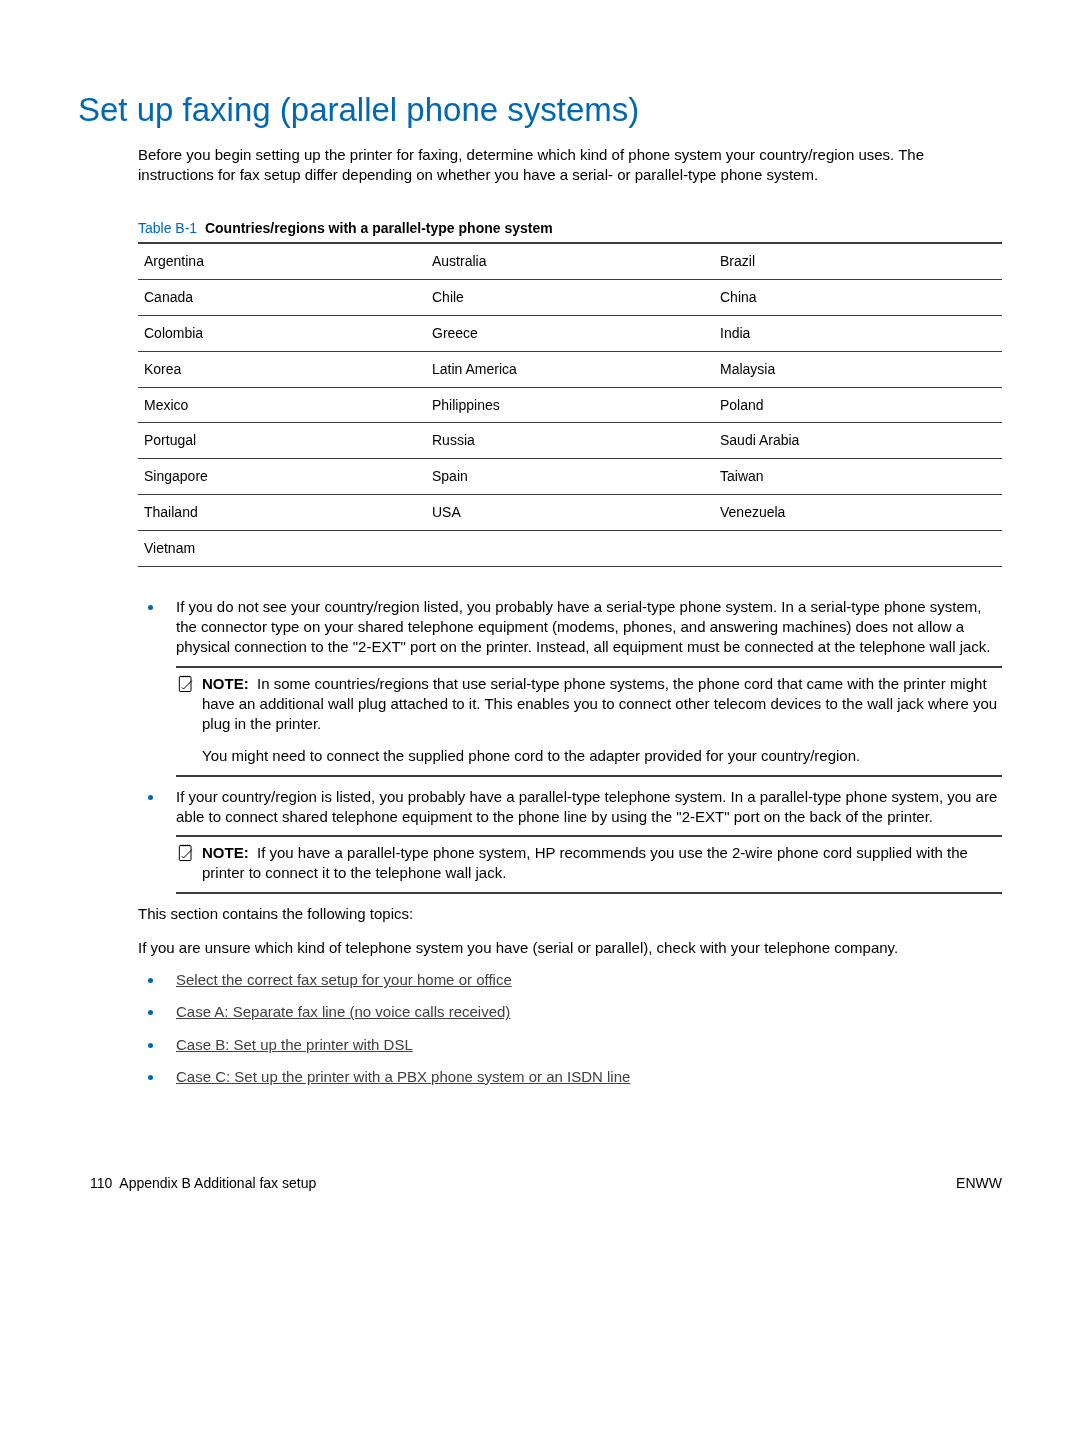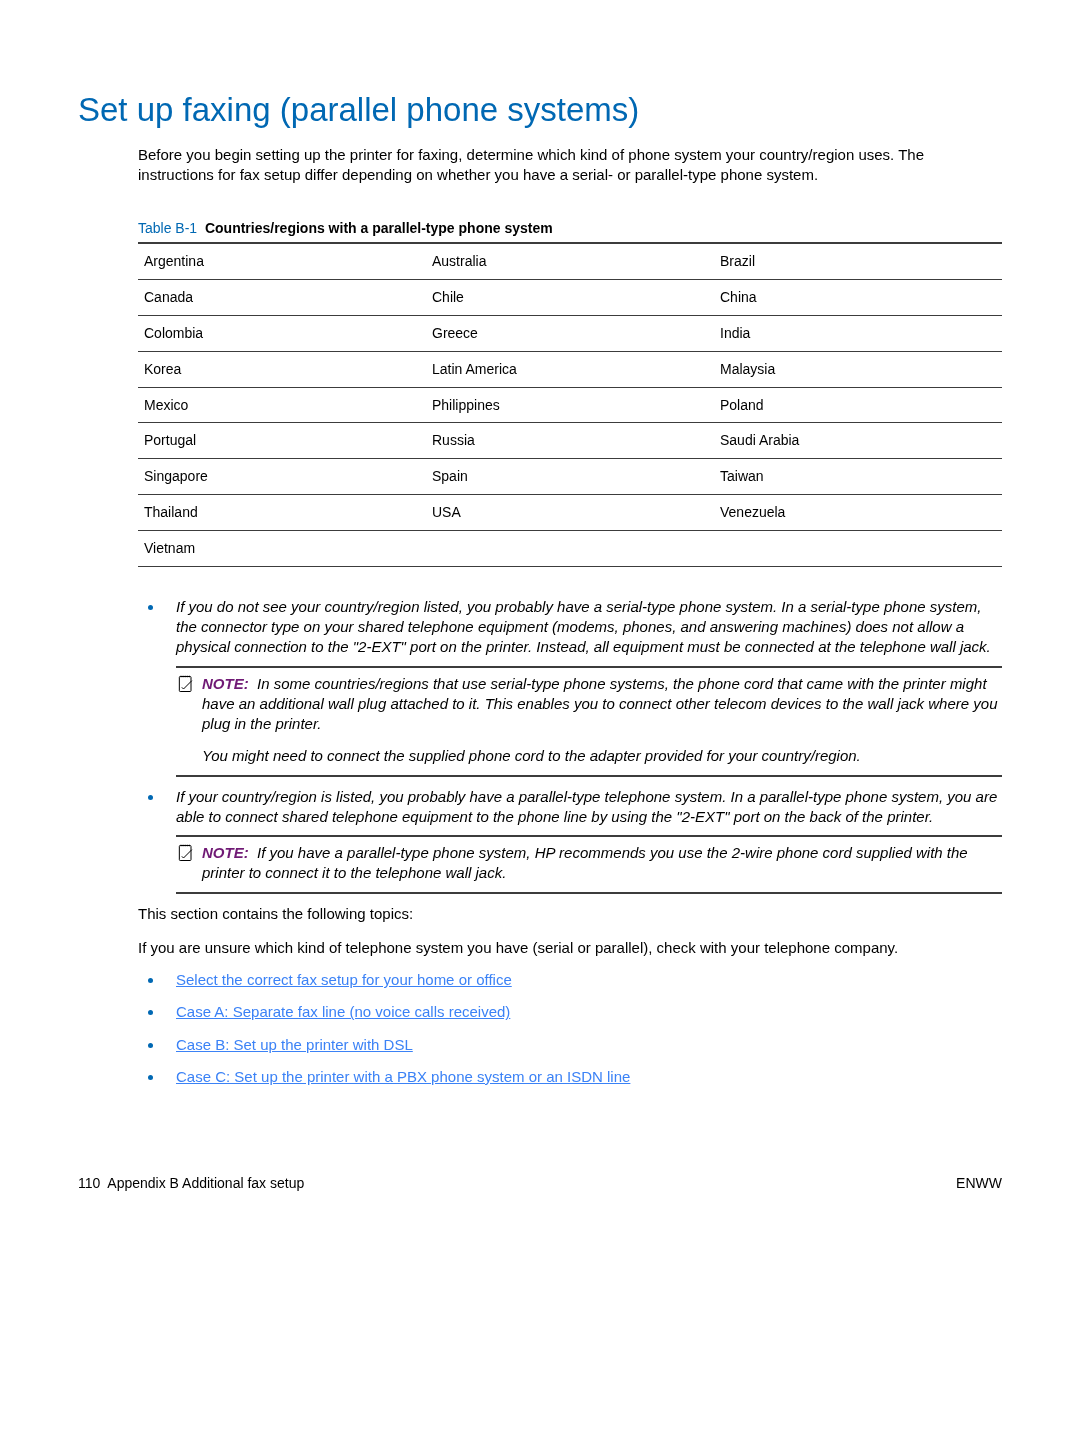--- a/index.html
+++ b/index.html
@@ -58,45 +58,44 @@
     list-style: disc;
     padding-left: 26px;
     margin: 30px 0 0 0;
   }
   ul.bullets li::marker {
     color: #0068b3;
   }
   ul.bullets > li {
     margin-bottom: 10px;
     padding-left: 12px;
-    font-style: italic;
   }
   .note-box {
     border-top: 2px solid #3c3c3c;
     border-bottom: 2px solid #3c3c3c;
     margin: 8px 0 10px 0;
     padding: 6px 0 8px 0;
     position: relative;
   }
   .note-icon {
     position: absolute;
     left: 0;
     top: 6px;
     width: 20px;
     height: 20px;
   }
   .note-body {
     margin-left: 26px;
   }
   .note-label {
-    color: #701a75;
+    color: #000000;
     font-weight: bold;
   }
   a.topic-link {
-    color: #3b82f6;
+    color: #404040;
     text-decoration: underline;
   }
   .topic-bullets {
     list-style: disc;
     padding-left: 26px;
     margin: 4px 0 0 0;
   }
   .topic-bullets li::marker {
     color: #0068b3;
   }
@@ -106,21 +105,21 @@
   }
   .footer {
     position: absolute;
     left: 78px;
     right: 78px;
     bottom: 50px;
     font-size: 14px;
   }
   .footer .left {
     position: absolute;
-    left: 0;
+    left: 12px;
     top: 0;
   }
   .footer .right {
     position: absolute;
     right: 0;
     top: 0;
   }
   p.body {
     margin: 0 0 12px 0;
   }

